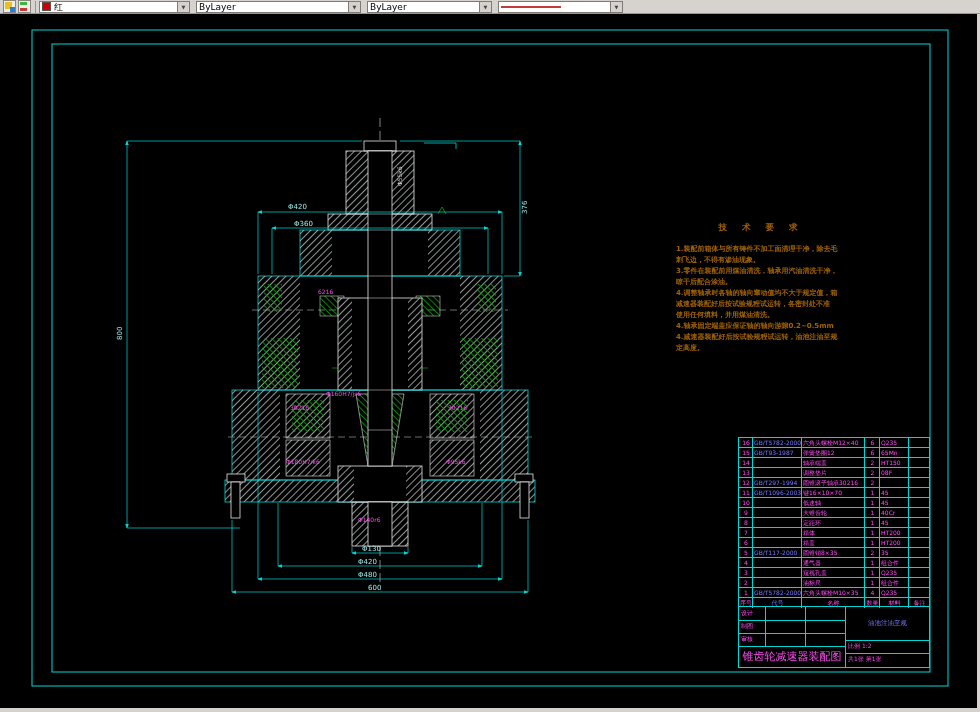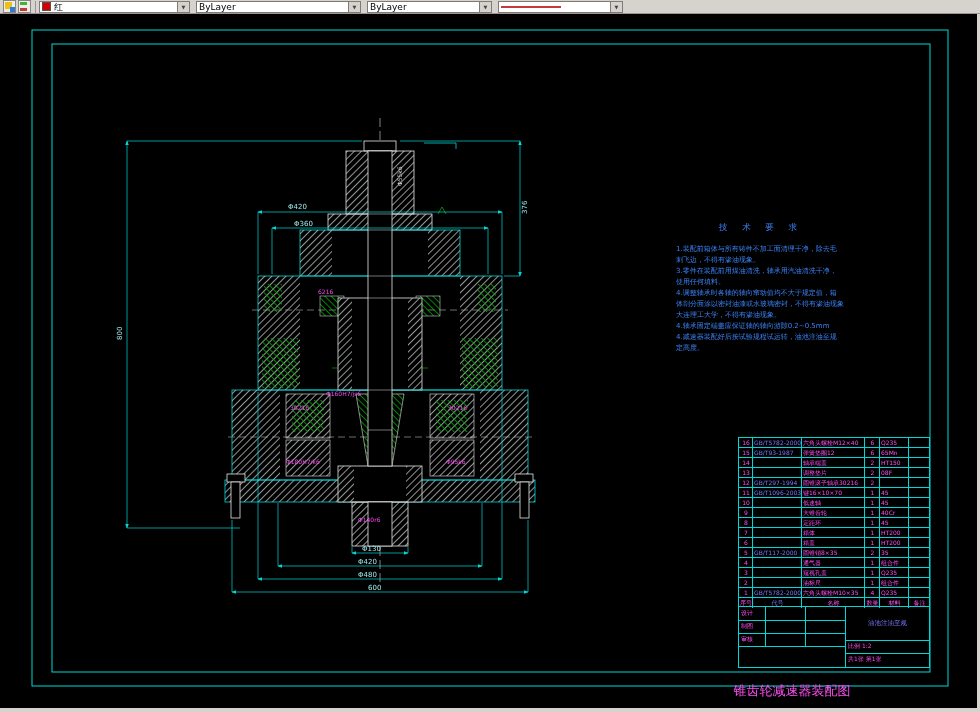--- a/index.html
+++ b/index.html
@@ -28,21 +28,21 @@
   .w-layer{width:151px;} .w-color{width:165px;} .w-ltscale{width:125px;} .w-ltype{width:125px;}
 
   
   .bottom-strip{position:absolute;left:0;bottom:0;width:980px;height:4px;background:#d6d3ce;z-index:4;}
   .right-strip{position:absolute;right:0;top:0;width:3px;height:712px;background:#d6d3ce;z-index:4;}
 
   
   svg.cad{position:absolute;left:0;top:0;z-index:1;}
 
   
-  .techreq{position:absolute;left:676px;top:222px;width:170px;z-index:2;color:#3b82f6;}
+  .techreq{position:absolute;left:676px;top:222px;width:170px;z-index:2;color:#a16207;font-weight:bold;}
   .techreq .tr-title{font-size:8.5px;letter-spacing:6px;text-align:center;margin-bottom:10px;white-space:nowrap;}
   .techreq .tr-line{font-size:7px;line-height:11px;white-space:nowrap;}
 
   
   .bom-table{position:absolute;left:738px;top:437px;width:192px;height:170px;z-index:2;
              border:1px solid #00d8d8;box-sizing:border-box;display:flex;flex-direction:column;}
   .bom-row{display:flex;height:10px;flex:none;border-bottom:1px solid #00d8d8;box-sizing:border-box;
            font-size:6px;color:#ff4df2;line-height:9px;}
   .bom-row:last-child{border-bottom:none;}
   .bom-row span{display:block;box-sizing:border-box;border-right:1px solid #00d8d8;overflow:hidden;
@@ -54,21 +54,21 @@
   .bom-row .c4{width:29px;}
   .bom-row .c5{width:20px;border-right:none;}
   .bom-head span{color:#ff4df2;text-align:center;}
 
   
   .titleblock{position:absolute;left:738px;top:606px;width:192px;height:62px;z-index:2;
               border:1px solid #00d8d8;box-sizing:border-box;}
   .tb-abs{position:absolute;box-sizing:border-box;}
   .tb-line{background:#00d8d8;}
   .tb-small{font-size:6px;color:#ff4df2;line-height:12px;padding-left:2px;white-space:nowrap;overflow:hidden;}
-  .tb-title-cell{font-size:13px;color:#ff4df2;display:flex;align-items:center;justify-content:center;white-space:nowrap;margin-top:34px;}
+  .tb-title-cell{font-size:11px;color:#ff4df2;display:flex;align-items:center;justify-content:center;white-space:nowrap;}
   .tb-school{font-size:6.5px;color:#7878ff;display:flex;align-items:center;justify-content:center;
              text-align:center;white-space:nowrap;}
 </style>
 </head>
 <body>
 
 <div class="screen">
 
   <div class="toolbar">
     <span class="tb-icon icon-a"></span>
@@ -256,24 +256,24 @@
       <text x="358" y="522">Φ140r6</text>
       <text x="402" y="186" transform="rotate(-90 402 186)" fill="#d8d8d8">Φ55k6</text>
     </g>
   </svg>
 
   <div class="techreq">
     <div class="tr-title">技 术 要 求</div>
     <div class="tr-line">1.装配前箱体与所有铸件不加工面清理干净，除去毛</div>
       <div class="tr-line">刺飞边，不得有渗油现象。</div>
       <div class="tr-line">3.零件在装配前用煤油清洗，轴承用汽油清洗干净，</div>
-      <div class="tr-line">使用任何填料。</div>
+      <div class="tr-line">晾干后配合涂油。</div>
       <div class="tr-line">4.调整轴承时各轴的轴向窜动值均不大于规定值，箱</div>
-      <div class="tr-line">体剖分面涂以密封油漆或水玻璃密封，不得有渗油现象</div>
-      <div class="tr-line">大连理工大学，不得有渗油现象。</div>
+      <div class="tr-line">减速器装配好后按试验规程试运转，各密封处不准</div>
+      <div class="tr-line">使用任何填料，并用煤油清洗。</div>
       <div class="tr-line">4.轴承固定端盖应保证轴的轴向游隙0.2~0.5mm</div>
       <div class="tr-line">4.减速器装配好后按试验规程试运转，油池注油至规</div>
       <div class="tr-line">定高度。</div>
   </div>
 
   <div class="bom-table">
     <div class="bom-row">
         <span class="c0">16</span>
         <span class="c1">GB/T5782-2000</span>
         <span class="c2">六角头螺栓M12×40</span>

